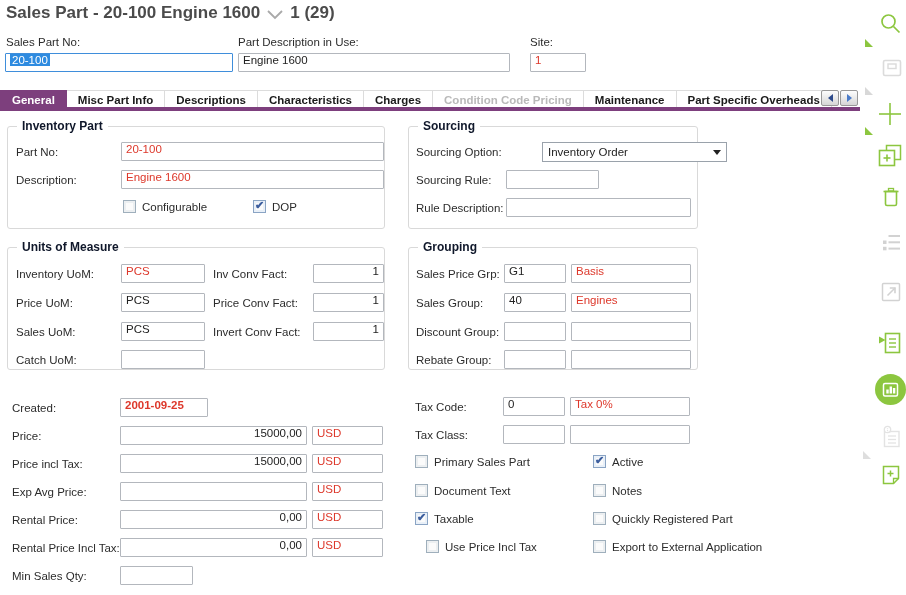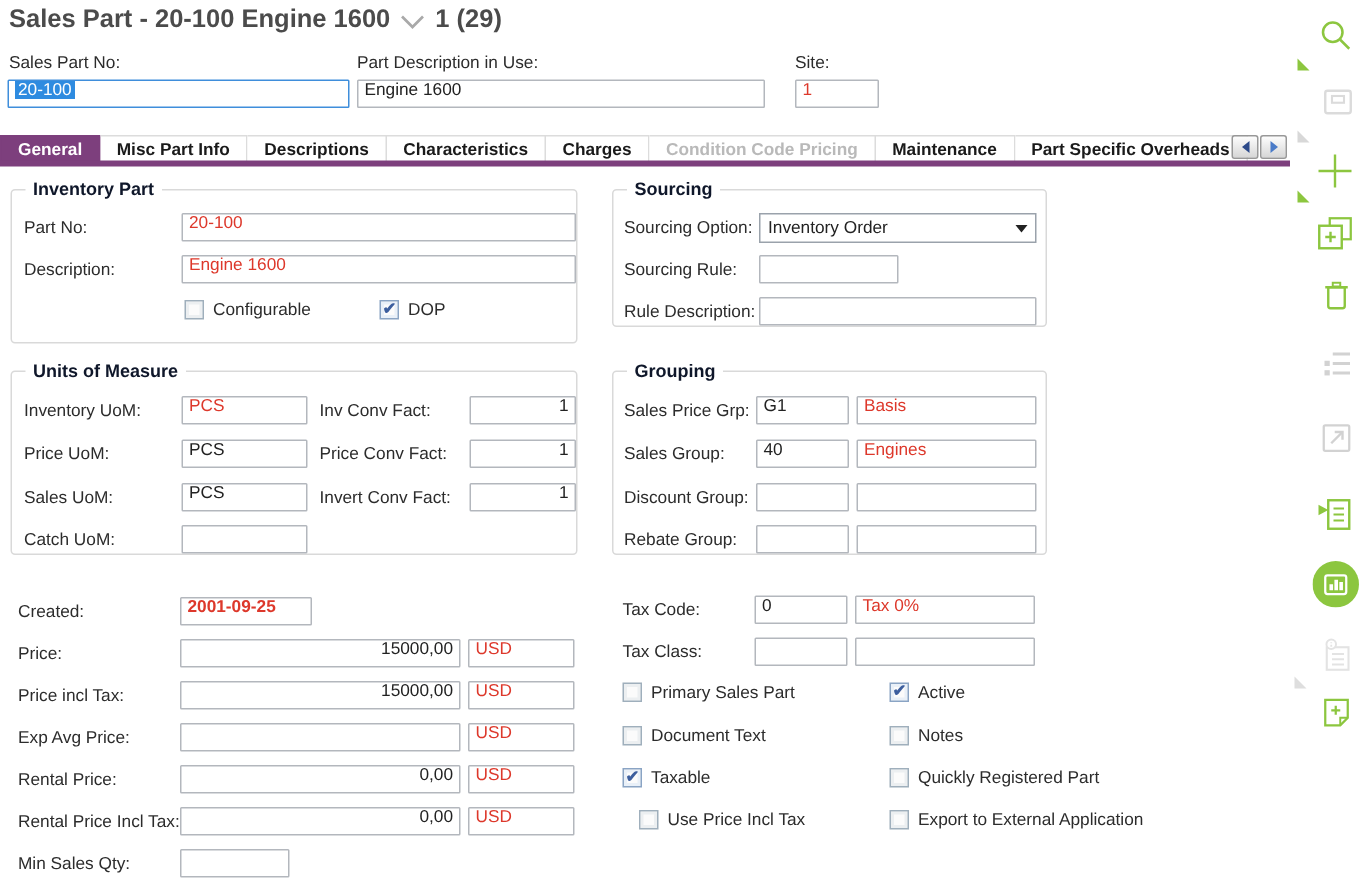--- a/index.html
+++ b/index.html
@@ -17,21 +17,21 @@
   .lbl { color:#2c2c2c; white-space:nowrap; }
   .field { display:flex; align-items:flex-start; height:19px; background:#fff;
            border:1px solid #b3b7bd; border-radius:1px; padding:0 4px; overflow:hidden; }
   .field.focus { border:1px solid #3f8edb; }
   .red { color:#dd382b; }
   .num { justify-content:flex-end; }
   .sel { background:#2e8be0; color:#fff; padding:0 2px; }
 
   
   .combo { display:flex; align-items:center; height:20px; border:1px solid #9aa2ab;
-           background:#fff; padding:0 5px; cursor:pointer; }
+           background:#fff; padding:0 5px; cursor:pointer;margin-left:36px; }
   .combo .caret { margin-left:auto; width:0; height:0;
                   border-left:4px solid transparent; border-right:4px solid transparent;
                   border-top:5px solid #222; }
 
   
   .tabbar { left:0; top:90px; width:862px; height:19px; display:flex; }
   .tab { display:flex; align-items:center; padding:0 11px; background:#fff;
          border:1px solid #dcdcdc; border-left:none; font-weight:bold; font-size:11.5px;
          color:#1a1a1a; cursor:pointer; white-space:nowrap; }
   .tab:first-child { border-left:1px solid #dcdcdc; }
@@ -119,21 +119,21 @@
   <div class="cbrow" style="left:115px; top:73px;">
     <span class="cb"></span>
     <span class="lbl">Configurable</span>
   </div>
   <div class="cbrow" style="left:245px; top:73px;">
     <span class="cb checked"></span>
     <span class="lbl">DOP</span>
   </div>
 </div>
 
-<div class="groupbox" style="left:408px; top:126px; width:290px; height:92px;">
+<div class="groupbox" style="left:408px; top:126px; width:290px; height:103px;">
   <span class="group-title">Sourcing</span>
   <div class="abs lbl" style="left:7px; top:19px;">Sourcing Option:</div>
   <div class="abs combo" style="left:97px; top:15px; width:185px;">
     <span>Inventory Order</span>
     <span class="caret"></span>
   </div>
   <div class="abs lbl" style="left:7px; top:47px;">Sourcing Rule:</div>
   <div class="abs field" style="left:97px; top:43px; width:93px;">
     <span></span>
   </div>

